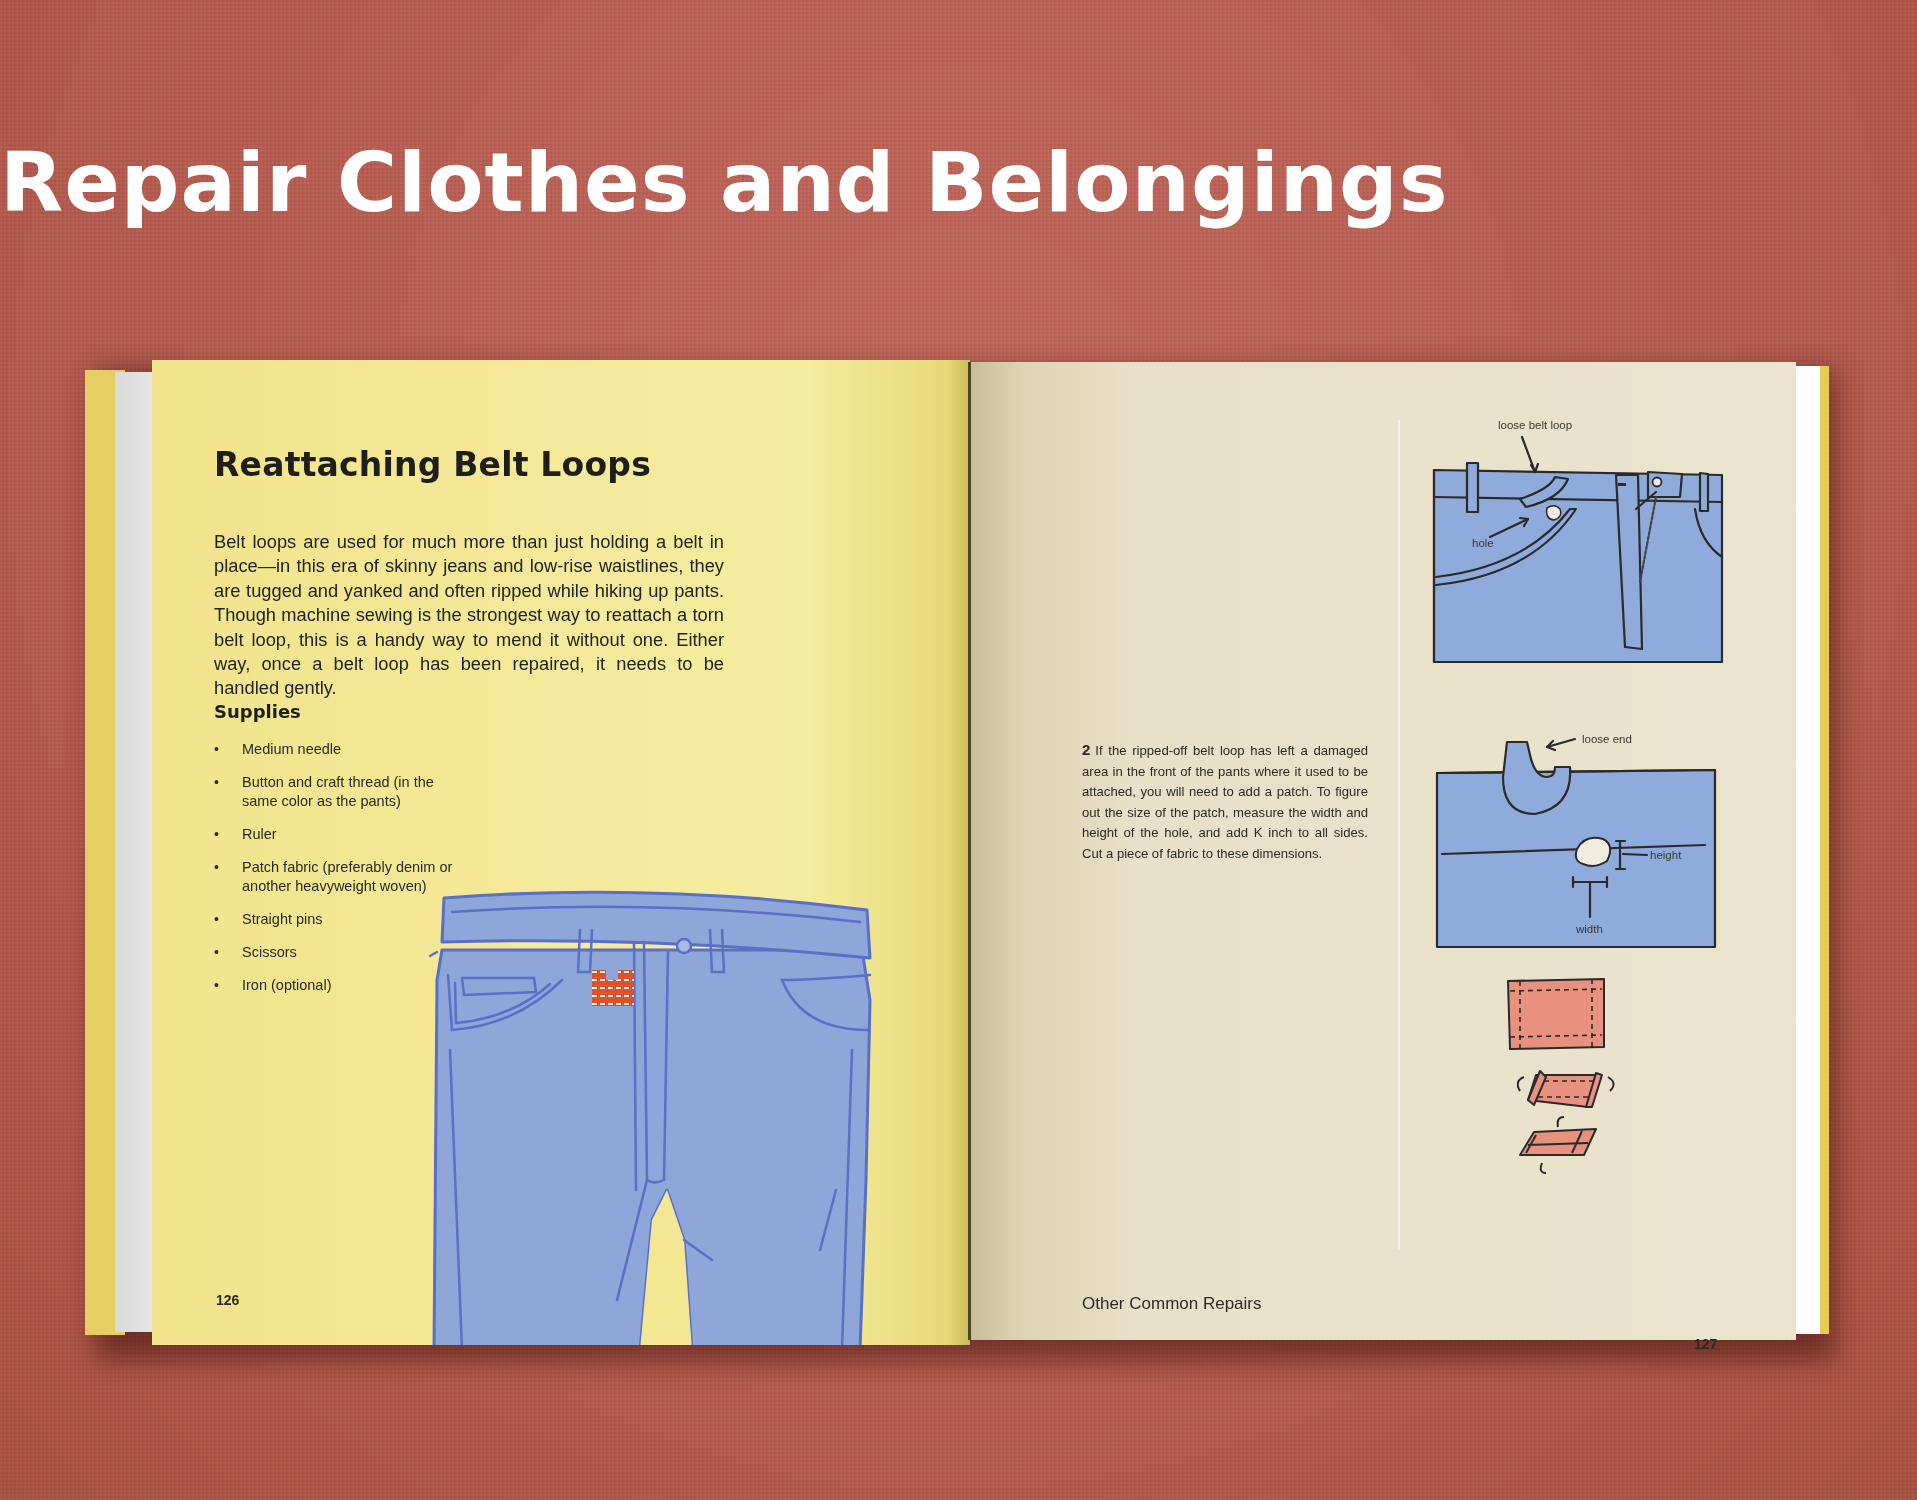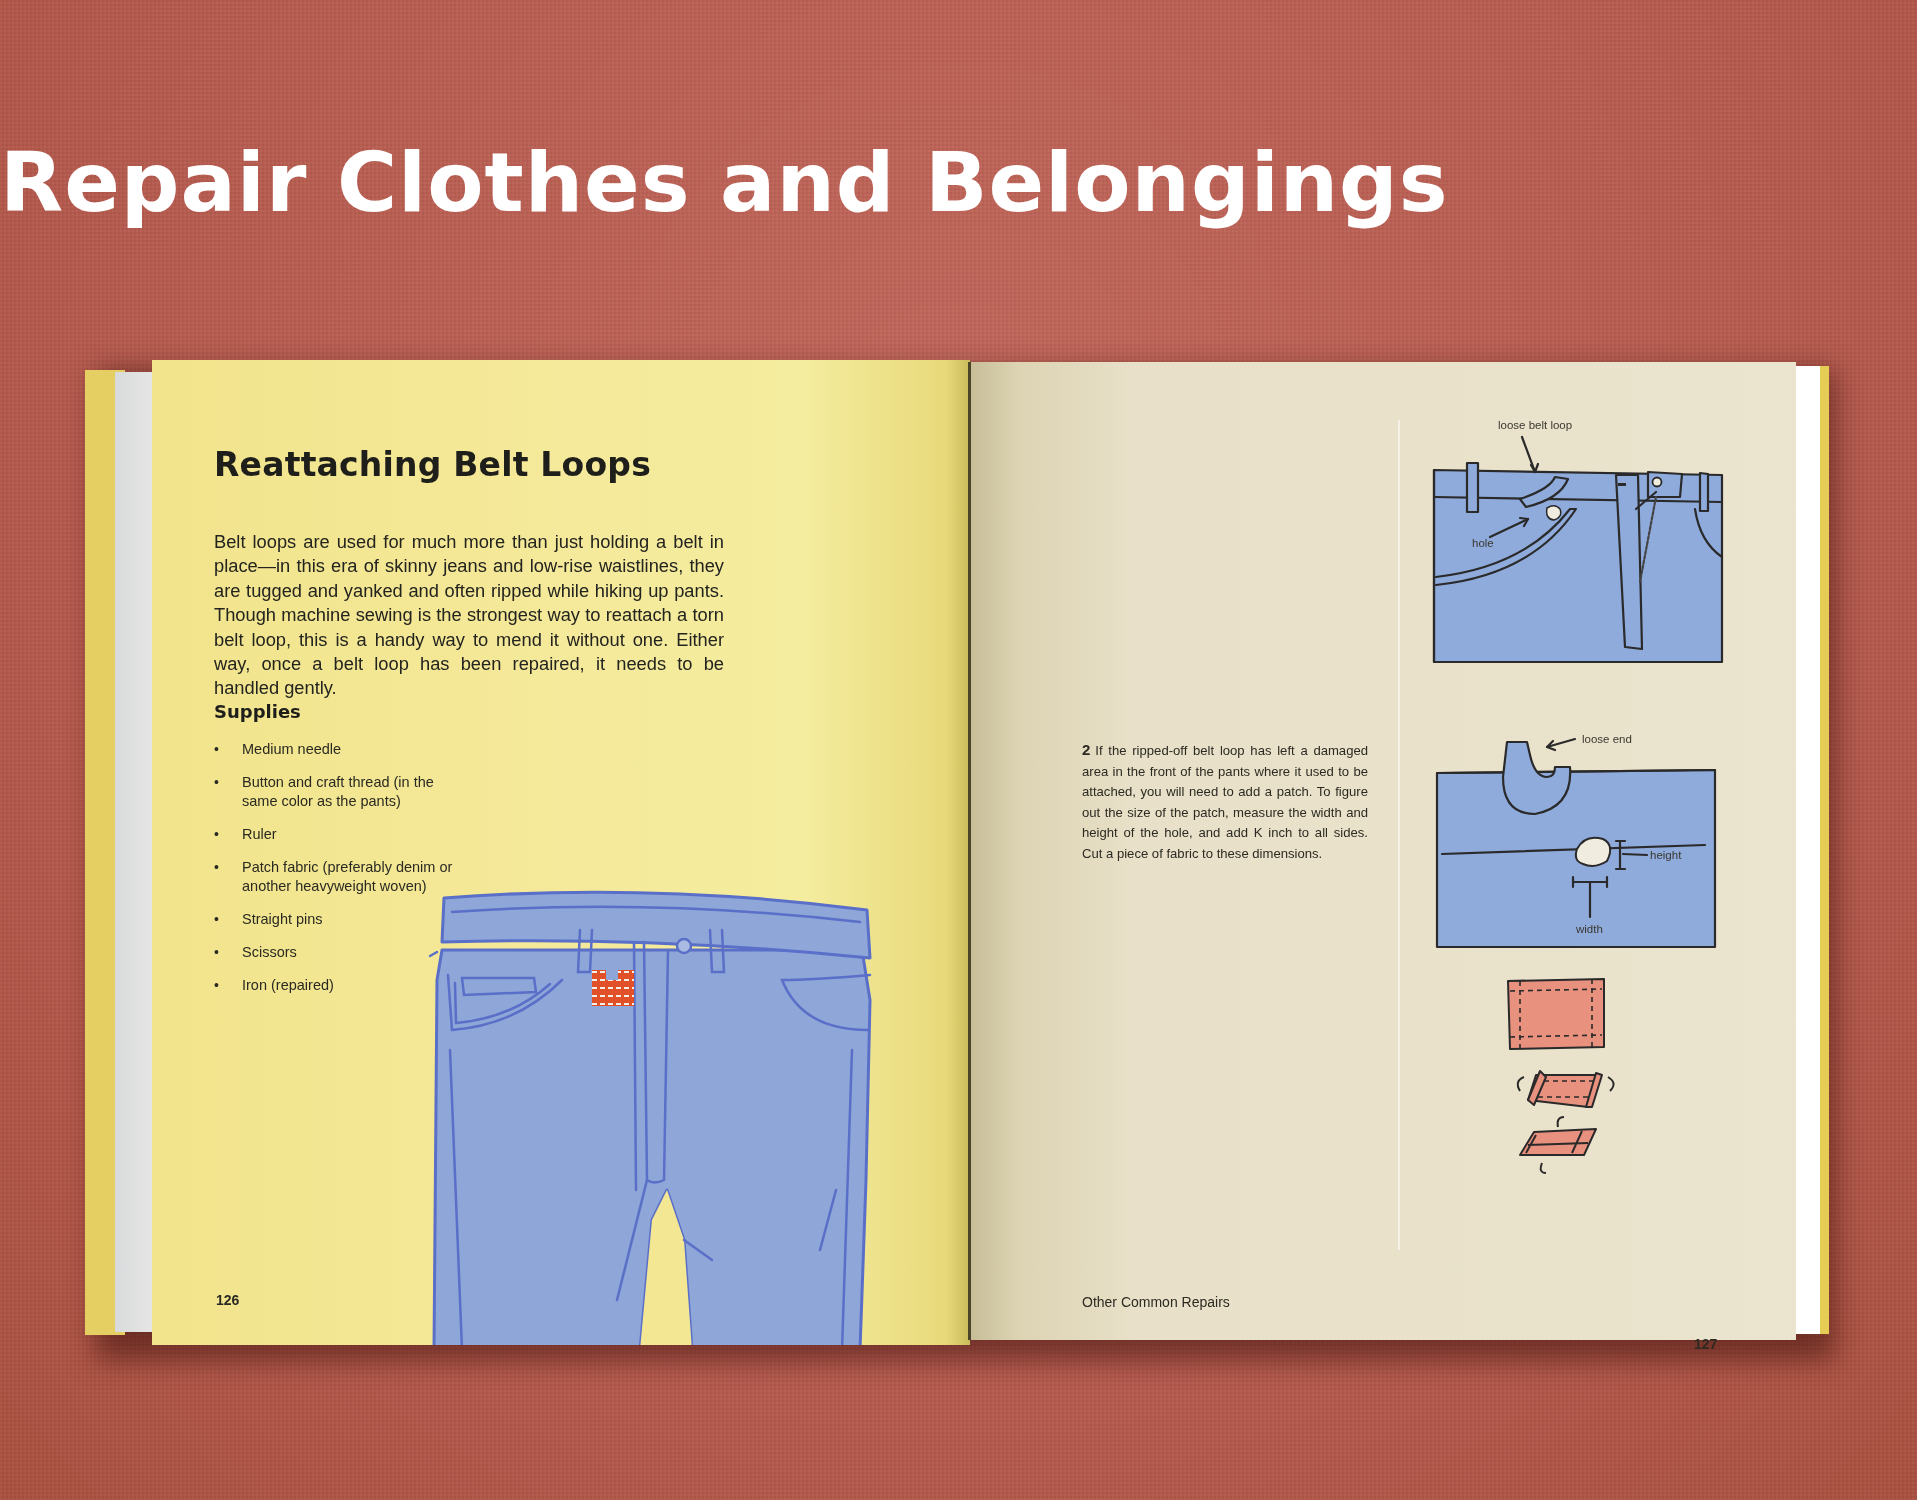--- a/index.html
+++ b/index.html
@@ -97,21 +97,21 @@
     font-family: "Liberation Sans", sans-serif; font-size: 13.1px;
     line-height: 20.5px; color: #2c2a22; text-align: justify;
   }
   .rp-step .num { font-weight: bold; font-size: 15px; margin-right: 5px; }
   .rp-divider {
     position: absolute; left: 428px; top: 58px; width: 2px; height: 830px;
     background: rgba(255,255,255,0.55);
   }
   .rp-footer {
     position: absolute; left: 112px; top: 932px;
-    font-family: "Liberation Sans", sans-serif; font-size: 14px; color: #2c2a22;
+    font-family: "Liberation Sans", sans-serif; font-size: 17px; color: #2c2a22;
   }
   .rp-pagenum {
     position: absolute; left: 724px; top: 926px;
     font-family: "Liberation Sans", sans-serif; font-weight: bold;
     font-size: 14px; color: #2c2a22; margin-top: 48px;
   }
   .fig { position: absolute; }
   .fig-label {
     font-family: "Liberation Sans", sans-serif; font-size: 11.5px; fill: #3a3830;
   }
@@ -129,21 +129,21 @@
   <div class="lp-title">Reattaching Belt Loops</div>
   <div class="lp-intro">Belt loops are used for much more than just holding a belt in place—in this era of skinny jeans and low-rise waistlines, they are tugged and yanked and often ripped while hiking up pants. Though machine sewing is the strongest way to reattach a torn belt loop, this is a handy way to mend it without one. Either way, once a belt loop has been repaired, it needs to be handled gently.</div>
   <div class="lp-supplies-h">Supplies</div>
   <ul class="lp-supplies">
     <li><span class="bullet">•</span><span>Medium needle</span></li>
     <li><span class="bullet">•</span><span>Button and craft thread (in the same color as the pants)</span></li>
     <li><span class="bullet">•</span><span>Ruler</span></li>
     <li><span class="bullet">•</span><span>Patch fabric (preferably denim or another heavyweight woven)</span></li>
     <li><span class="bullet">•</span><span>Straight pins</span></li>
     <li><span class="bullet">•</span><span>Scissors</span></li>
-    <li><span class="bullet">•</span><span>Iron (repaired)</span></li>
+    <li><span class="bullet">•</span><span>Iron (optional)</span></li>
   </ul>
 
   <svg class="jeans" viewBox="0 0 460 470" width="460" height="470">
     <g fill="#8fa6d9" stroke="#5a6fc8" stroke-width="3" stroke-linejoin="round" stroke-linecap="round">
 
       <path d="M15 100 L12 470 L218 470 L230 340 L245 310 L262 360 L270 470 L438 470 L444 300 L448 120 L440 70 L20 70 Z"></path>
 
       <path d="M22 18 Q230 2 445 30 L448 78 Q230 56 20 62 Z"></path>
     </g>
 

